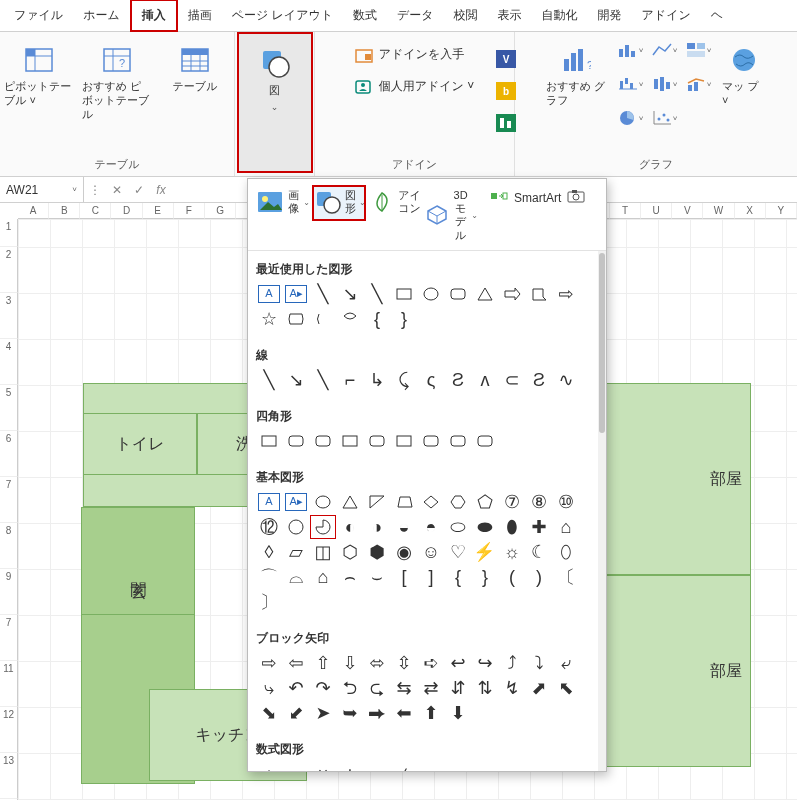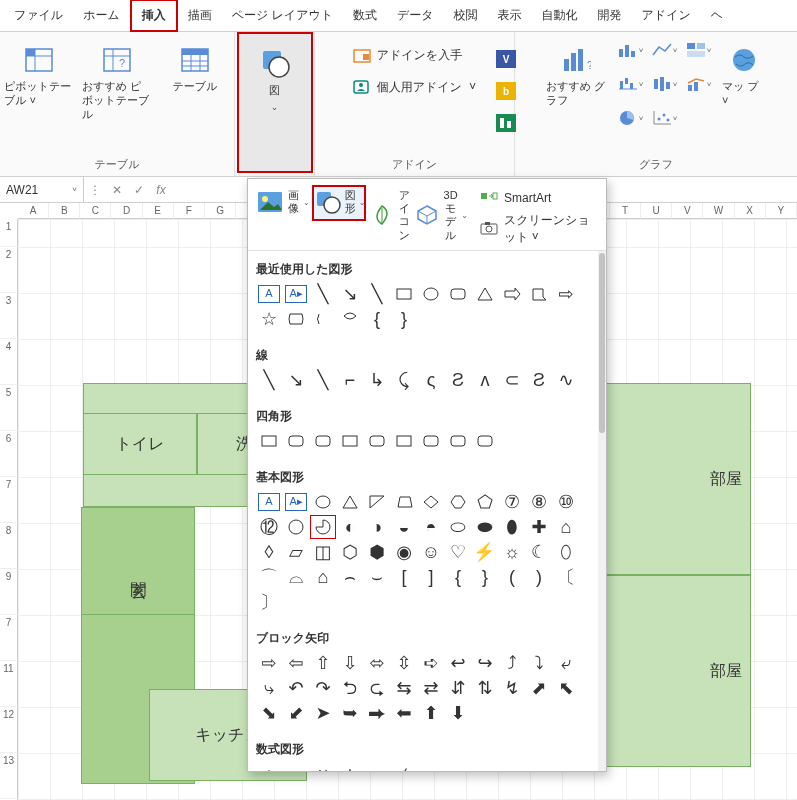--- a/index.html
+++ b/index.html
@@ -18,21 +18,21 @@
 .group-label { font-size: 11px; color: #555; margin-top: auto; padding-bottom: 2px; }
 .big-btn { display: flex; flex-direction: column; align-items: center; justify-content: flex-start; width: 70px; padding-top: 8px; gap: 4px; cursor: pointer; }
 .big-btn .icon { width: 32px; height: 32px; display: flex; align-items: center; justify-content: center; }
 .big-btn .lbl { font-size: 11px; line-height: 1.25; }
 .big-btn.highlighted { background: #e8e8e8; border: 2px solid #c00; padding-top: 6px; }
 .caret { font-size: 9px; color: #555; }
 
 .mini-grid { display: grid; grid-template-columns: repeat(3, 32px); grid-auto-rows: 32px; gap: 2px; }
 .mini-btn { width: 32px; height: 28px; display: flex; align-items: center; justify-content: center; cursor: pointer; }
 .mini-btn svg, .icon svg { display: block; }
-.side-item { display: flex; align-items: flex-end; gap: 6px; cursor: pointer; font-size: 12px; font-family: Liberation Mono, monospace; }
+.side-item { display: flex; align-items: flex-start; gap: 6px; cursor: pointer; font-size: 12px; }
 .side-icon { width: 18px; height: 18px; display: flex; align-items: center; justify-content: center; }
 .side-icon.orange { color: #e28b3a; }
 .side-icon.teal { color: #0a8a7a; }
 
 
 .formula-row { display: flex; align-items: center; height: 26px; border-bottom: 1px solid #d0d0d0; }
 .namebox { width: 84px; border-right: 1px solid #ccc; padding: 0 6px; display: flex; align-items: center; justify-content: space-between; height: 100%; }
 .fbtn { width: 22px; text-align: center; color: #888; cursor: pointer; }
 
 
@@ -52,21 +52,21 @@
 .shape.dark { background: #a7cf8d; }
 .shape .v { writing-mode: vertical-rl; }
 
 
 .panel { position: absolute; left: 247px; top: 178px; width: 360px; background: #fff; border: 1px solid #bbb; box-shadow: 2px 4px 10px rgba(0,0,0,.25); z-index: 50; }
 .panel-top { display: flex; padding: 6px 8px 2px; gap: 2px; align-items: flex-start; border-bottom: 1px solid #e2e2e2; }
 .gal-btn { display: flex; flex-direction: row; align-items: center; width: 54px; padding: 4px 0 6px; cursor: pointer; gap: 3px; }
 .gal-btn .gicon { width: 30px; height: 26px; display: flex; align-items: center; justify-content: center; }
 .gal-btn .glbl { font-size: 11px; text-align: center; line-height: 1.2; }
 .gal-btn.active { background: #eaf3fb; border: 2px solid #c00; padding: 2px 0 4px; }
-.panel-side { display: flex; flex-direction: column; gap: 6px; margin-left: 10px; padding-top: 4px; }
+.panel-side { display: flex; flex-direction: row; gap: 6px; margin-left: 10px; padding-top: 4px; }
 .ps-item { display: flex; align-items: center; gap: 6px; font-size: 12px; cursor: pointer; }
 
 .panel-body { max-height: 520px; overflow-y: auto; position: relative; }
 .cat { padding: 4px 8px 6px; }
 .cat-title { font-weight: bold; font-size: 12px; margin: 6px 0 4px; }
 .shape-grid { display: flex; flex-wrap: wrap; gap: 1px; }
 .shp { width: 26px; height: 24px; display: flex; align-items: center; justify-content: center; cursor: pointer; font-family: "Segoe UI Symbol", sans-serif; font-size: 18px; color: #333; border: 1px solid transparent; line-height: 1; }
 .shp.txt { color: #2767bb; font-size: 11px; border: 1px solid #2767bb; width: 22px; height: 18px; margin: 3px 2px; }
 .shp.hl { border: 1.5px solid #c00; }
 .shp svg { display: block; }
@@ -471,21 +471,20 @@
               <rect x="13" y="4" width="4" height="6" fill="none" stroke="#4db04d"></rect>
             </svg></span>
         <span>SmartArt</span>
       </div>
       <div class="ps-item">
         <span><svg width="18" height="14">
               <rect x="1" y="3" width="16" height="10" rx="1" fill="none" stroke="#555"></rect>
               <circle cx="9" cy="8" r="3" fill="none" stroke="#555"></circle>
               <rect x="5" y="1" width="5" height="3" fill="#555"></rect>
             </svg></span>
-        <span>スクリーンショット ˅</span>
       </div>
     </div>
   </div>
 
   <div class="panel-body">
     <div class="scrollbar-fake">
         <div class="thumb"></div>
       </div>
 
     <div class="cat">

